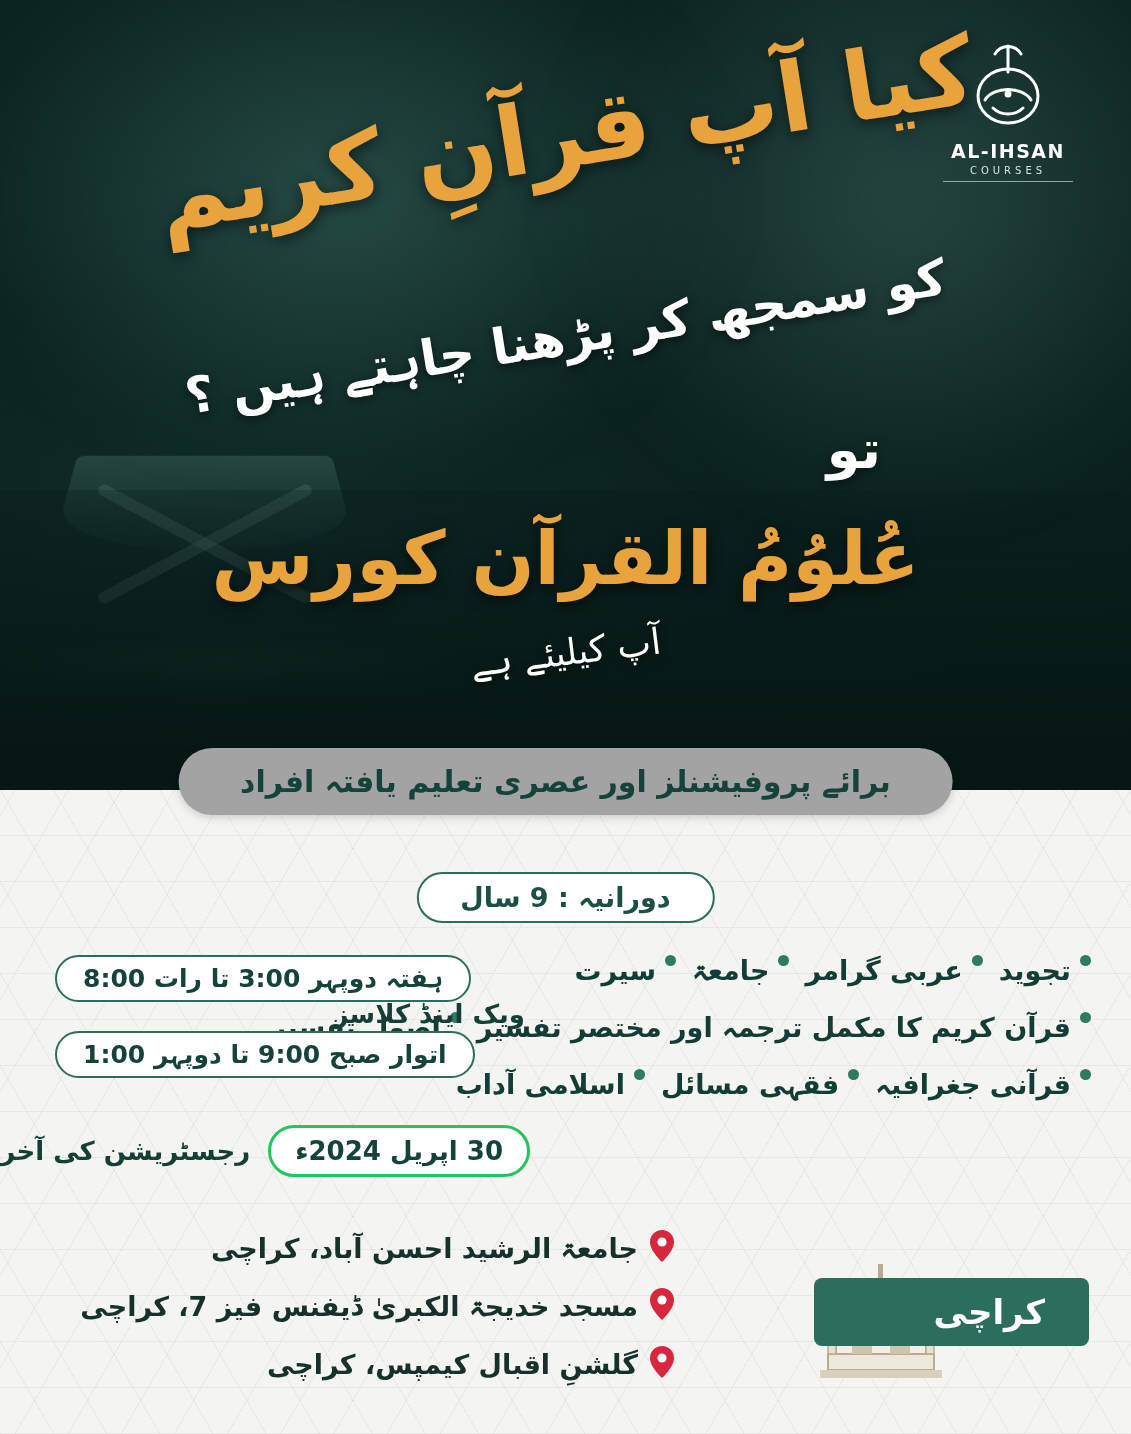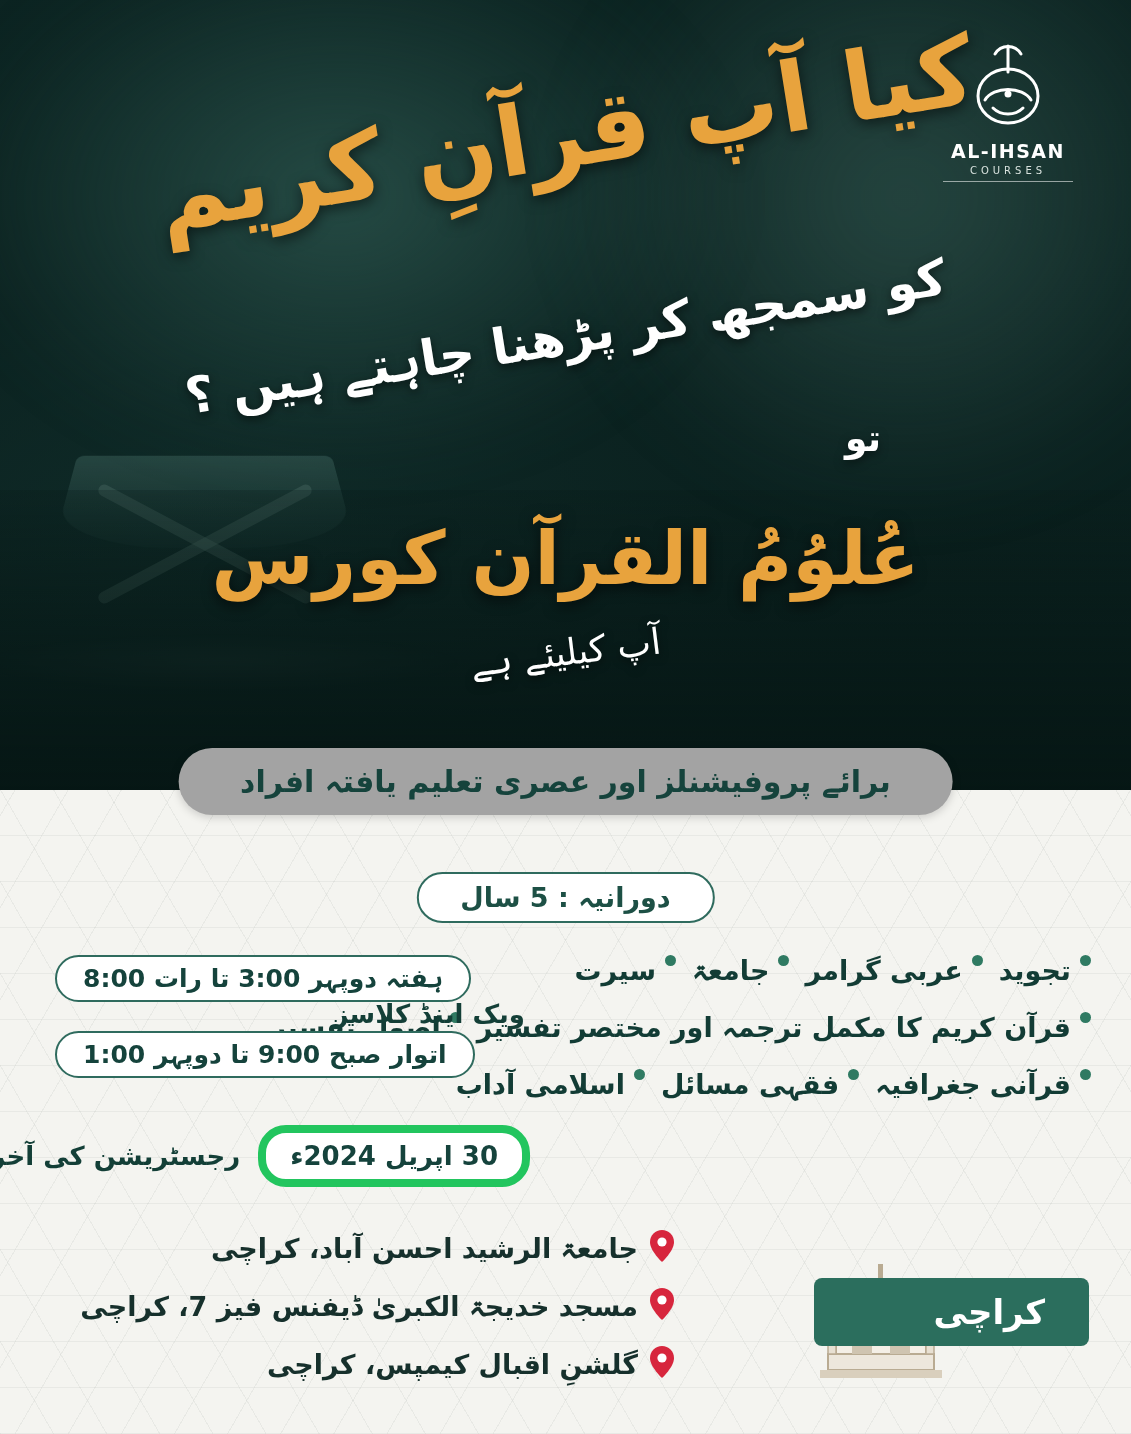--- a/index.html
+++ b/index.html
@@ -135,21 +135,21 @@
     font-weight: bold;
     line-height: 1.5;
     transform: rotate(-9deg);
     text-shadow: 0 3px 10px rgba(0,0,0,0.55);
     padding: 0 120px;
   }
   .headline-to {
     position: absolute;
     right: 250px; top: 418px;
     color: #ffffff;
-    font-size: 36px;
+    font-size: 54px;
     font-weight: bold;
     text-shadow: 0 3px 10px rgba(0,0,0,0.5);
   }
   .headline-3 {
     position: absolute;
     left: 0; right: 0; top: 515px;
     text-align: center;
     color: #e8a33d;
     font-size: 74px;
     font-weight: bold;
@@ -282,21 +282,21 @@
     left: 20px;
     top: 1125px;
     width: 510px;
     display: flex;
     flex-direction: row;
     align-items: center;
     gap: 18px;
   }
   .deadline-pill {
     background: #ffffff;
-    border: 8px solid #22c55e;
+    border: 3px solid #22c55e;
     border-radius: 28px;
     padding: 8px 24px;
     color: #15433c;
     font-size: 26px;
     font-weight: bold;
     white-space: nowrap;
   }
   .deadline-label {
     color: #133f37;
     font-size: 26px;
@@ -381,21 +381,21 @@
 
   <div class="headline-1">کیا آپ قرآنِ کریم</div>
   <div class="headline-2">کو سمجھ کر پڑھنا چاہتے ہیں ؟</div>
   <div class="headline-to">تو</div>
   <div class="headline-3">عُلوُمُ القرآن کورس</div>
   <div class="headline-4">آپ کیلیئے ہے</div>
 
   <div class="body-area"></div>
 
   <div class="ribbon">برائے پروفیشنلز اور عصری تعلیم یافتہ افراد</div>
-  <div class="duration-pill">دورانیہ : 5 سال</div>
+  <div class="duration-pill">دورانیہ : 9 سال</div>
 
   <div class="subjects">
     <div class="subj-row">
       <span class="subj">
           <span class="dot"></span>
           <span>تجوید</span>
         </span>
       <span class="subj">
           <span class="dot"></span>
           <span>عربی گرامر</span>

